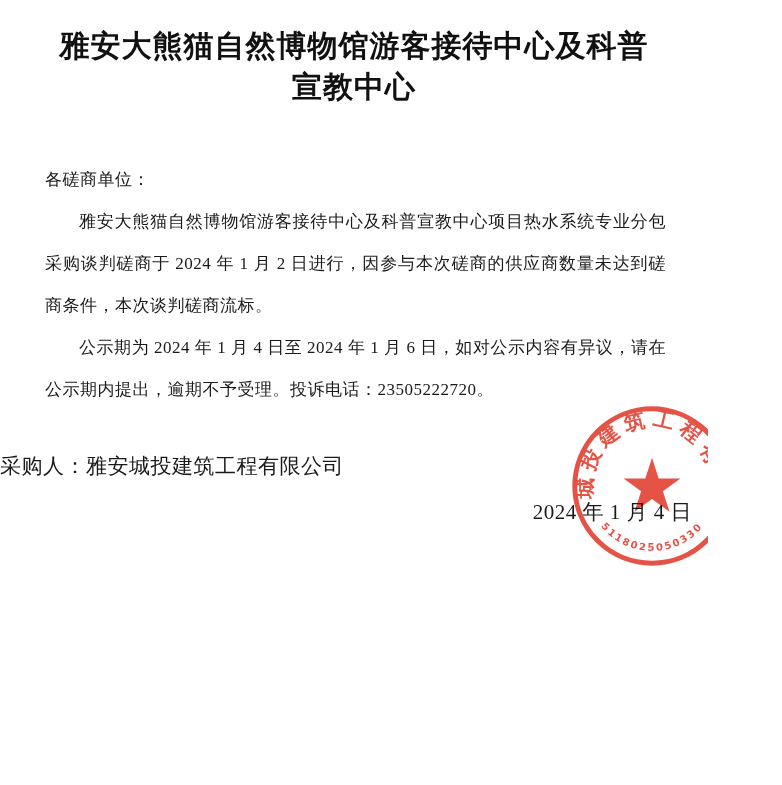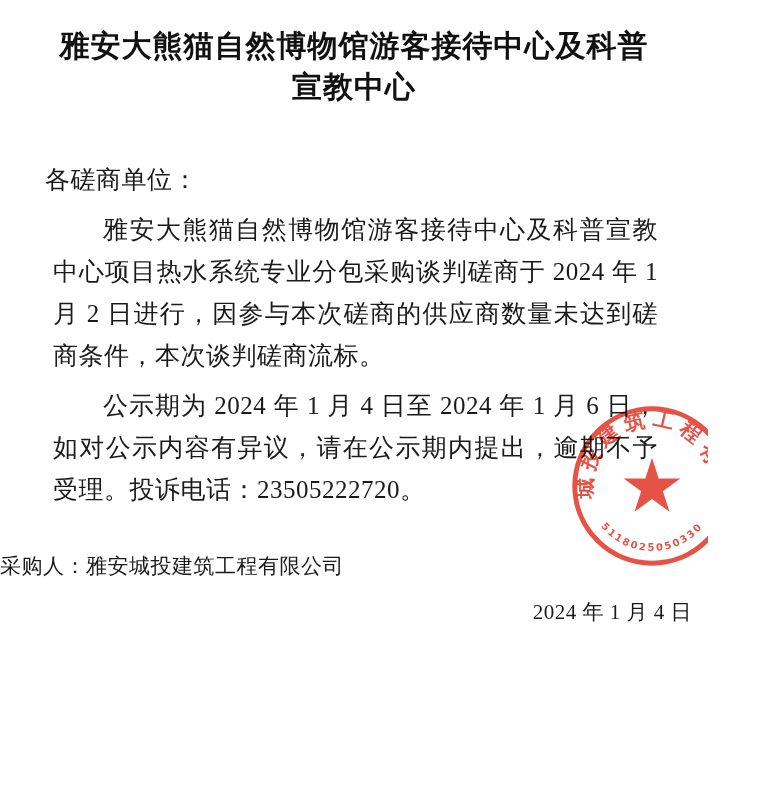--- a/index.html
+++ b/index.html
@@ -21,31 +21,31 @@
     text-align: center;
     font-family: "DejaVu Sans", "Liberation Sans", sans-serif;
     font-weight: 700;
     font-size: 30px;
     line-height: 41px;
     color: #111111;
     letter-spacing: 1px;
   }
   .body-text {
     margin: 52px 42px 0 45px;
-    font-size: 25px;
+    font-size: 17px;
     line-height: 42px;
     text-align: justify;
     letter-spacing: 0.5px;
   }
   .salutation {
     text-indent: 0;
   }
   .para {
     text-indent: 2em;
-    margin: 8px;
+    margin: 0;
   }
   .signature-block {
     margin-top: 32px;
     font-size: 21px;
     line-height: 46px;
     letter-spacing: 0.5px;
   }
   .purchaser-line {
     text-align: left;
     padding-right: 30px;

